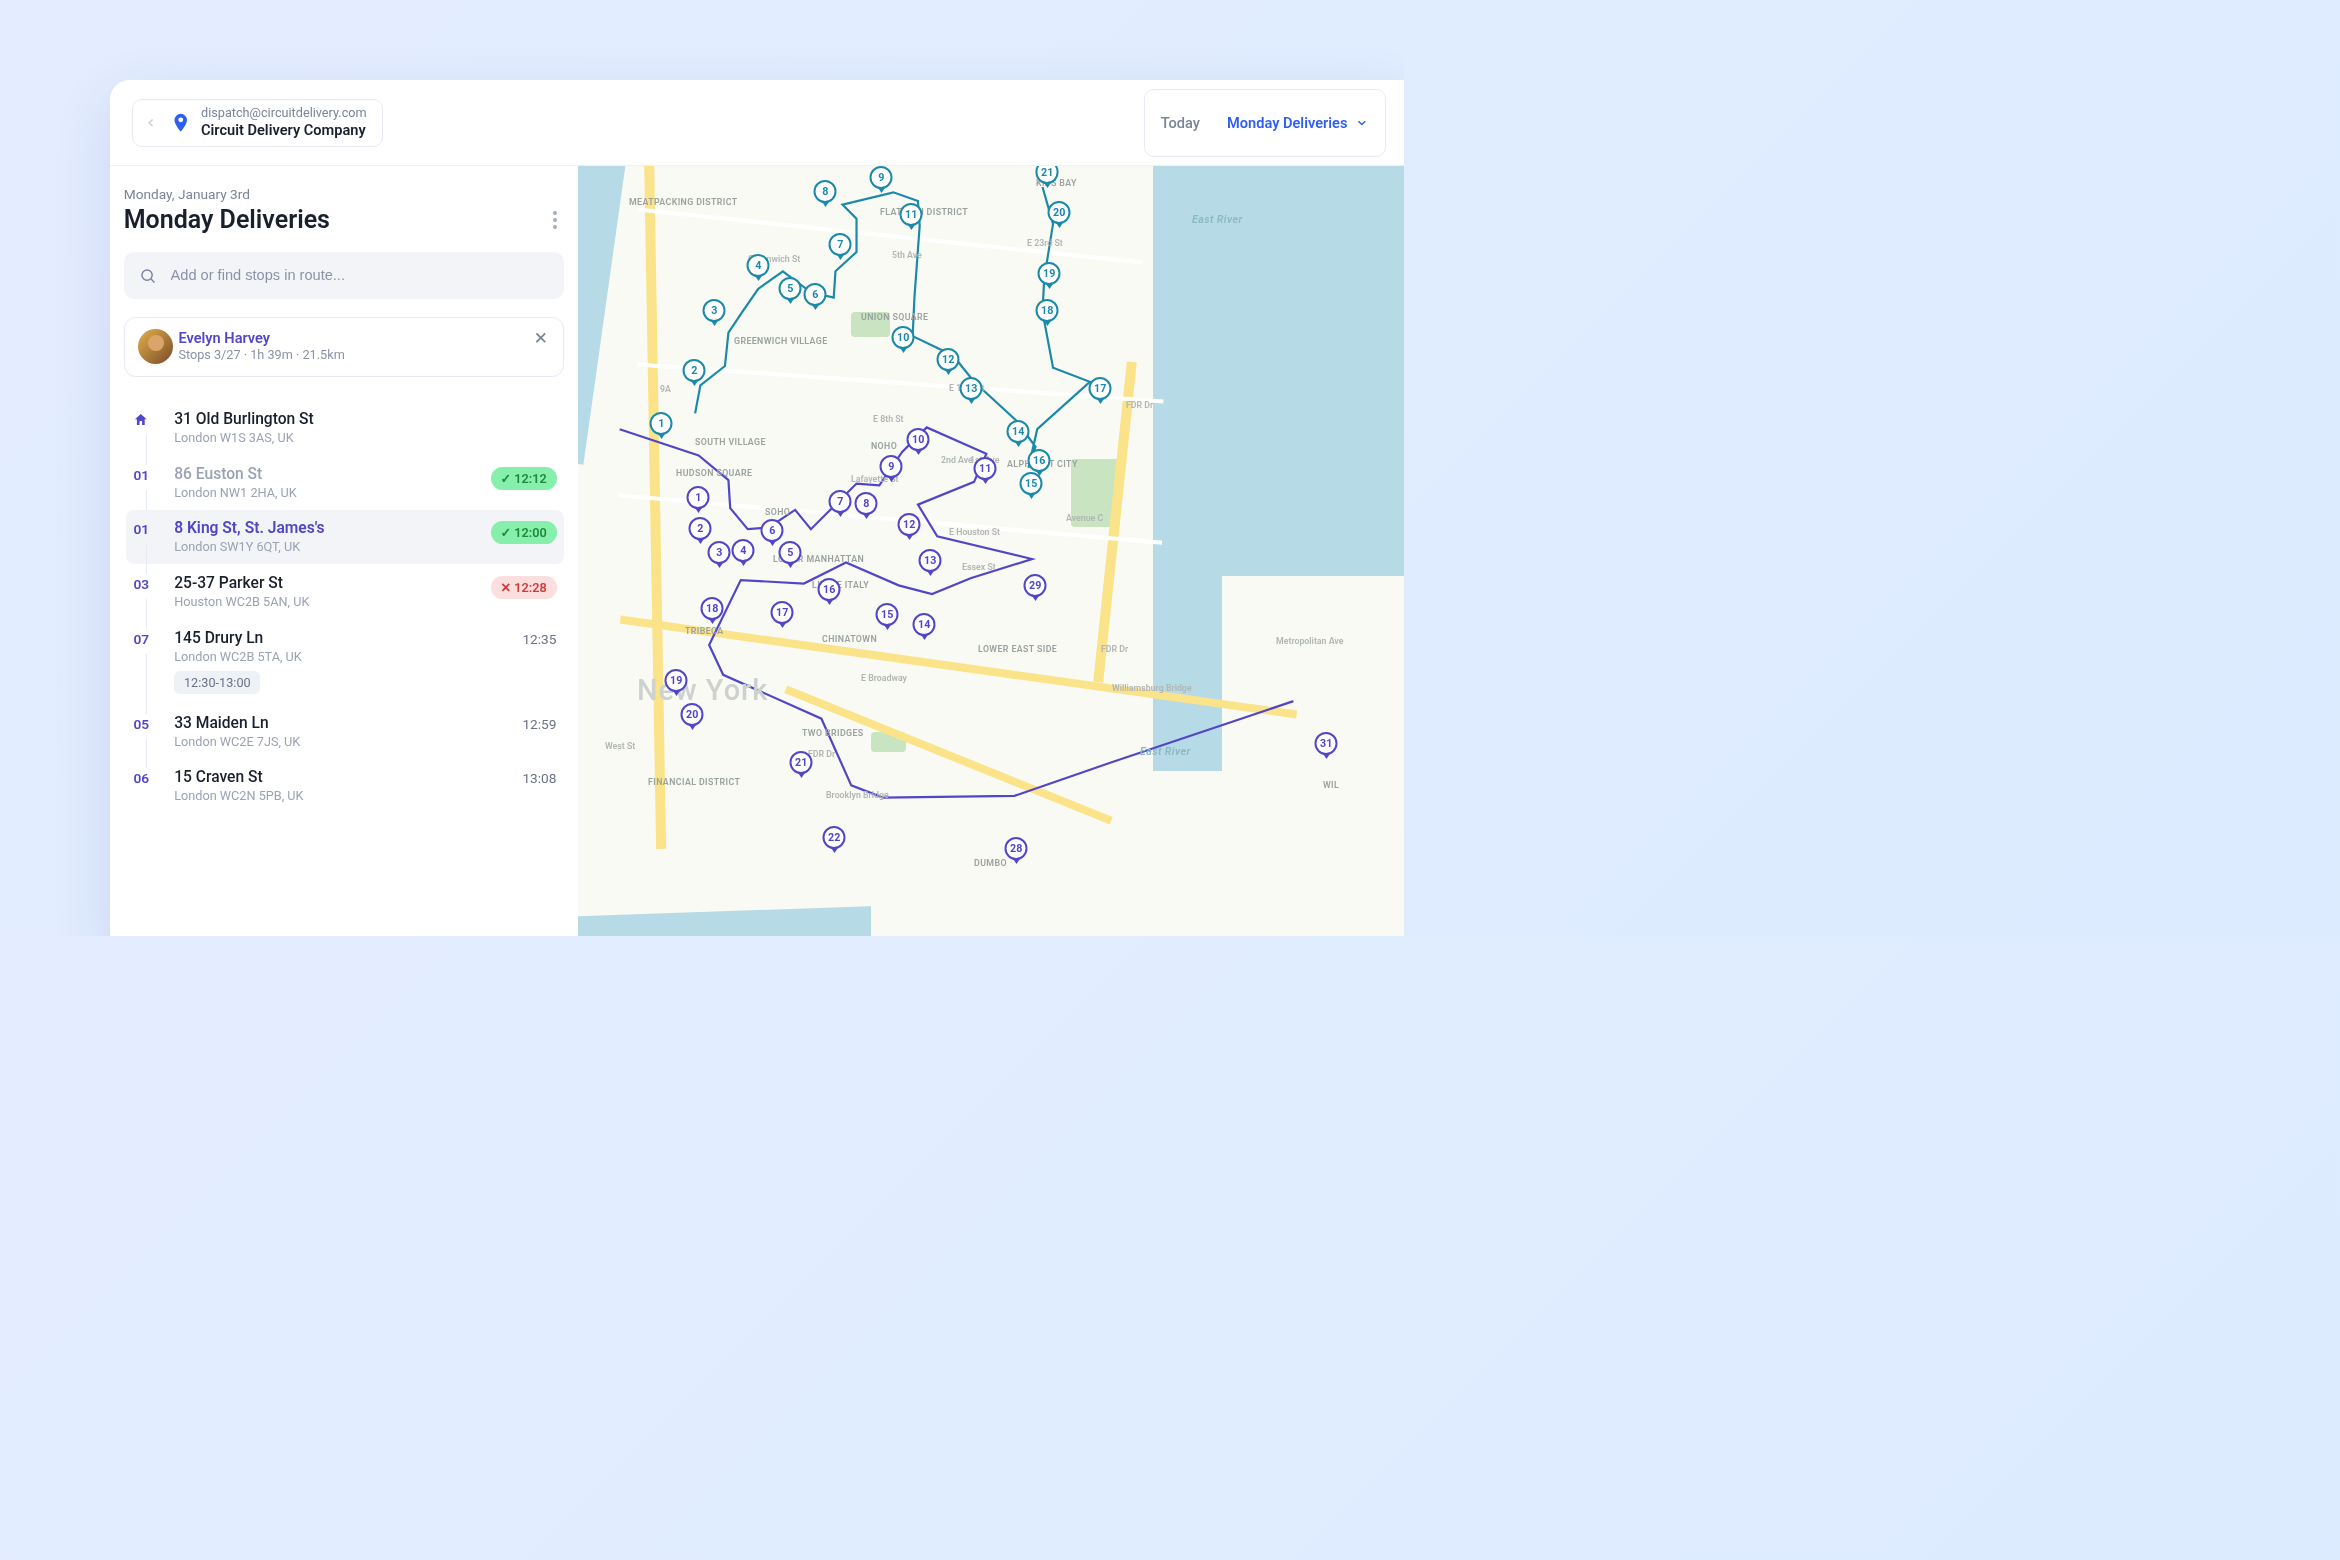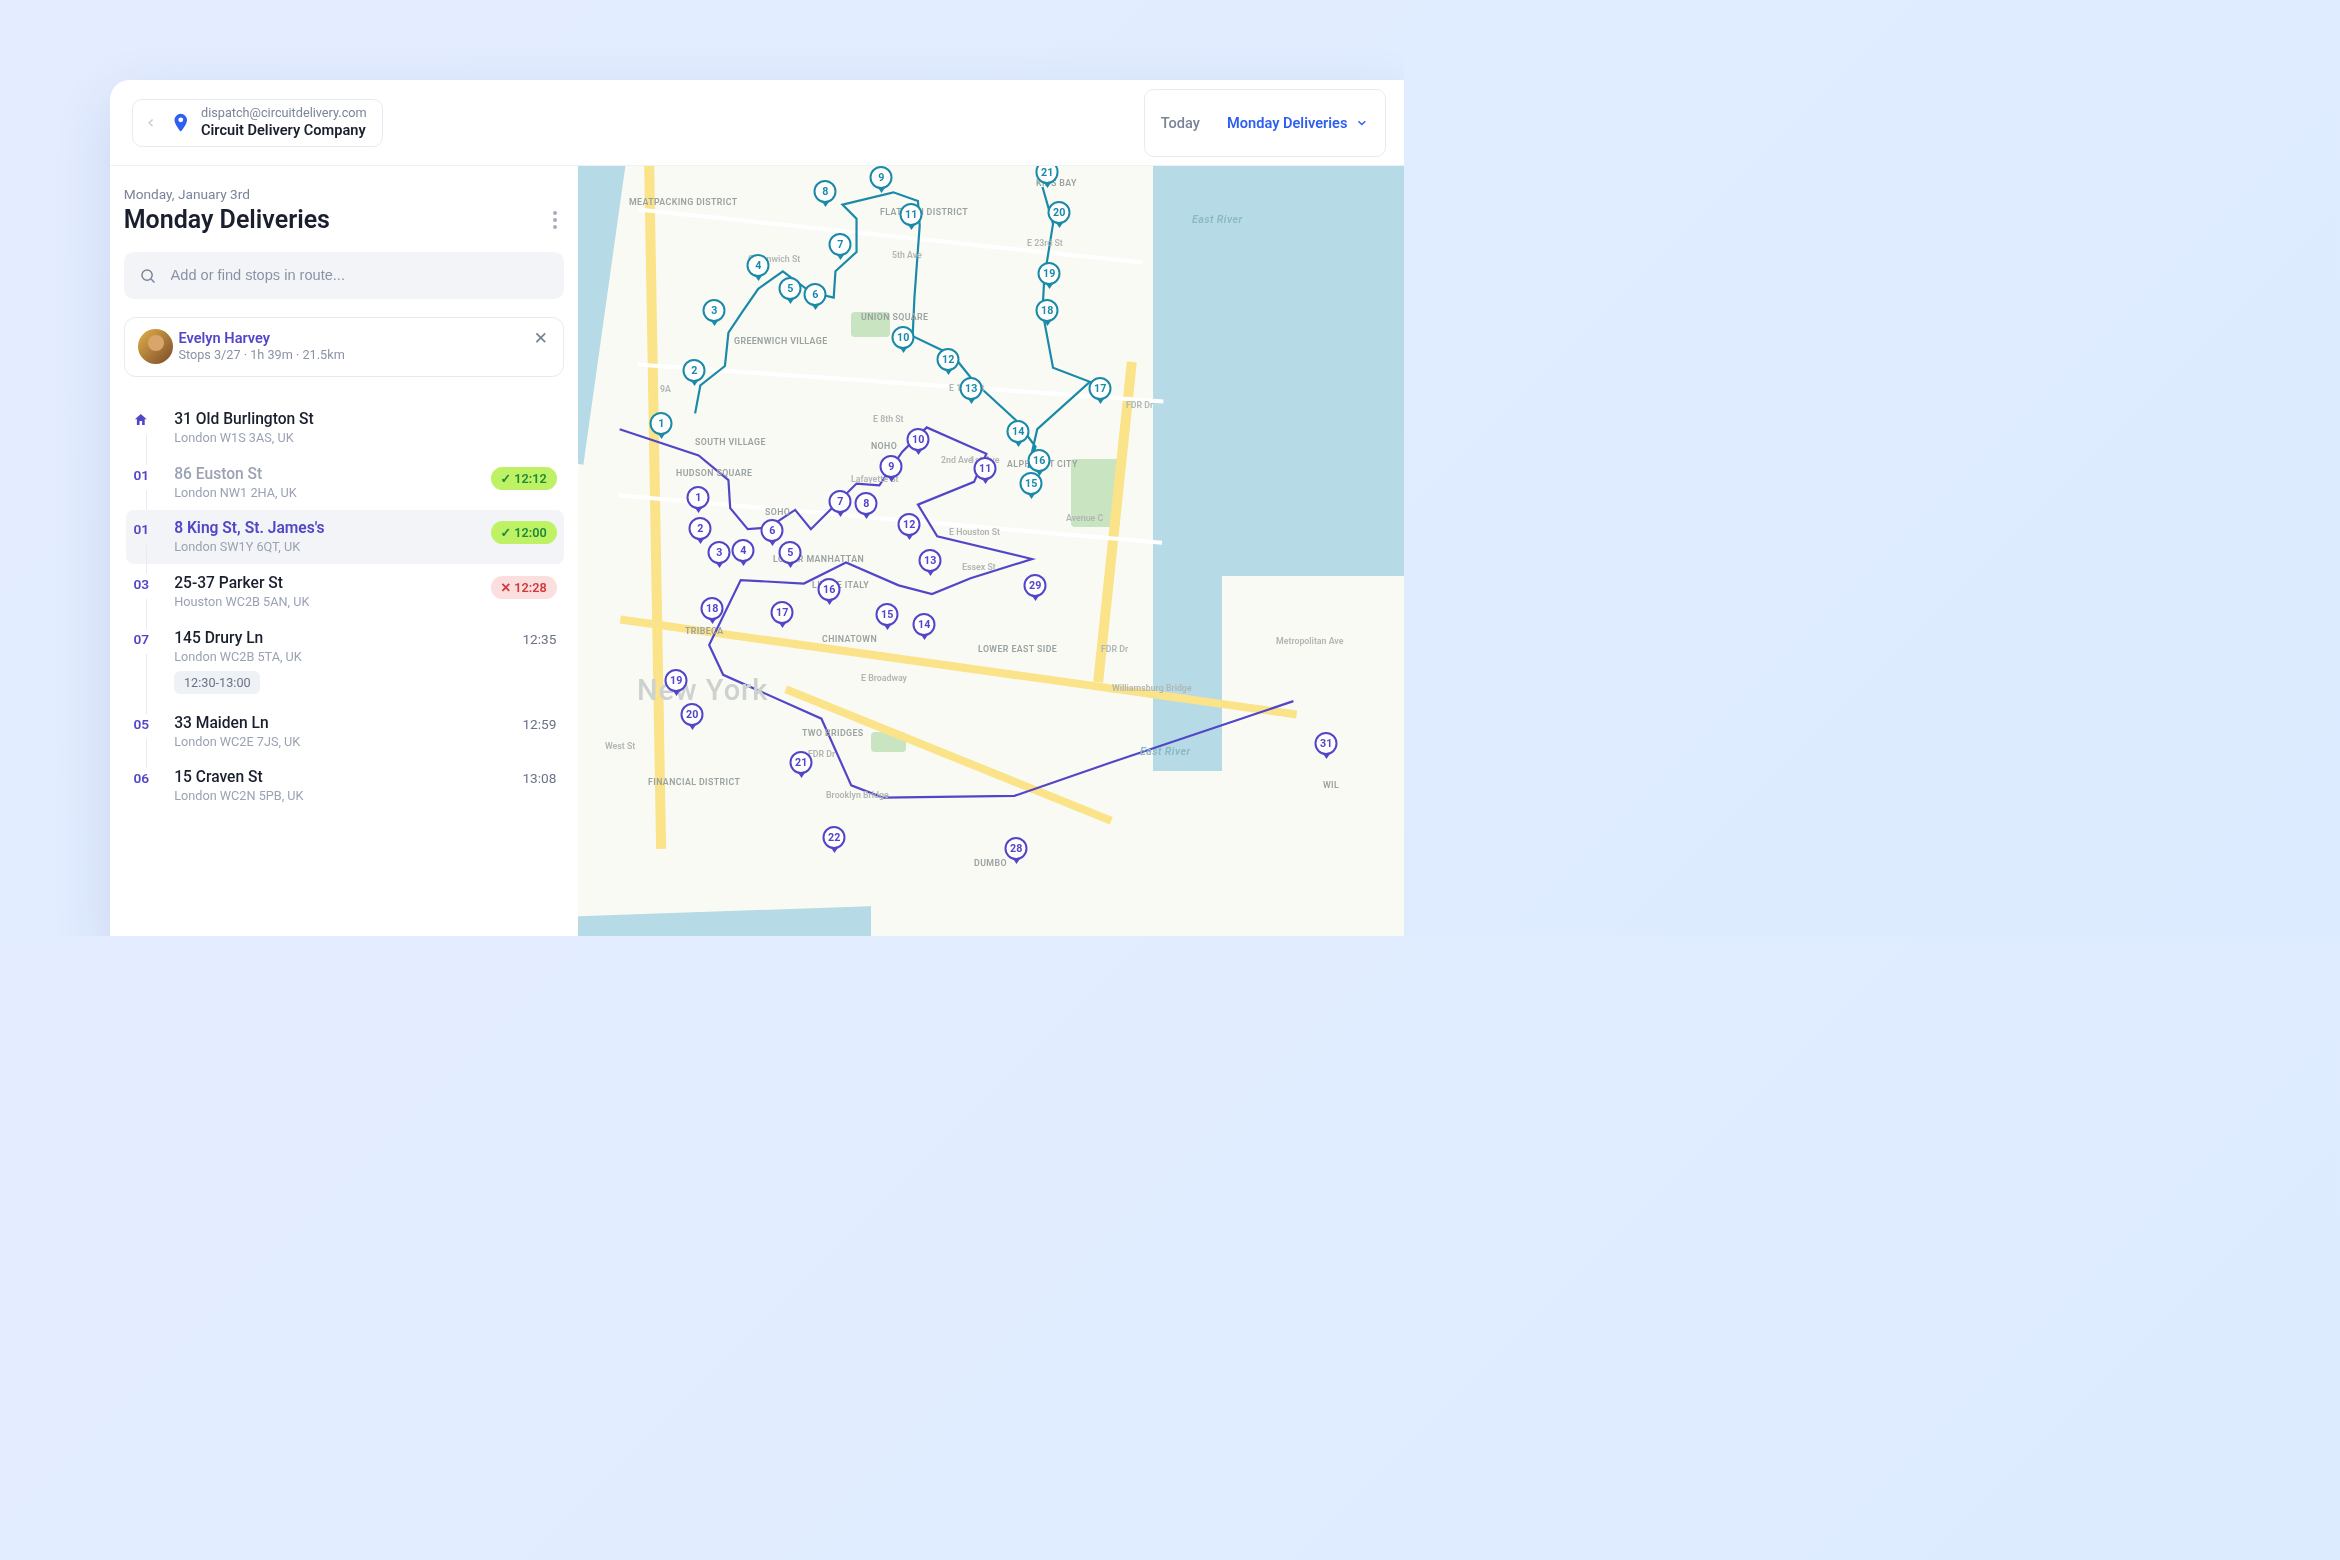--- a/index.html
+++ b/index.html
@@ -115,21 +115,21 @@
 .home-col { width:27px; display:flex; justify-content:flex-start; padding-top:2px; }
 .home-col svg { width:15.6px;height:15.6px;color:#5246c8; }
 .addr-col { flex:1; }
 .addr-main { font-size:15.6px; font-weight:500; color:#1a1f2e; }
 .addr-main.done { color:#9aa2b3; }
 .addr-main.sel { color:#5246c8; font-weight:600; }
 .addr-sub { font-size:12.7px; color:#9aa2b3; margin-top:2px; }
 .window-chip { display:inline-block; margin-top:7.8px; background:#eef1f6; color:#6a7286; font-size:12.7px; padding:3.9px 9.8px; border-radius:5.9px; }
 .time-col { font-size:13.7px; color:#6a7286; padding-top:2px; min-width:49px; text-align:right; }
 .badge { font-size:12.7px; font-weight:600; padding:3.9px 9.8px; border-radius:13.7px; display:inline-flex; align-items:center; gap:3.9px; }
-.badge.green { background:#bef264; color:#1f8a3a; }
+.badge.green { background:#86efac; color:#1f8a3a; }
 .badge.red { background:#fbdede; color:#d23a3a; }
 .line {
   position:absolute;
   left:20.5px; top:35px; bottom:-9.8px;
   width:1px; background:#e6eaf2;
 }
 .stop-row:last-child .line { display:none; }
 
 .map {
   flex:1; position:relative;

